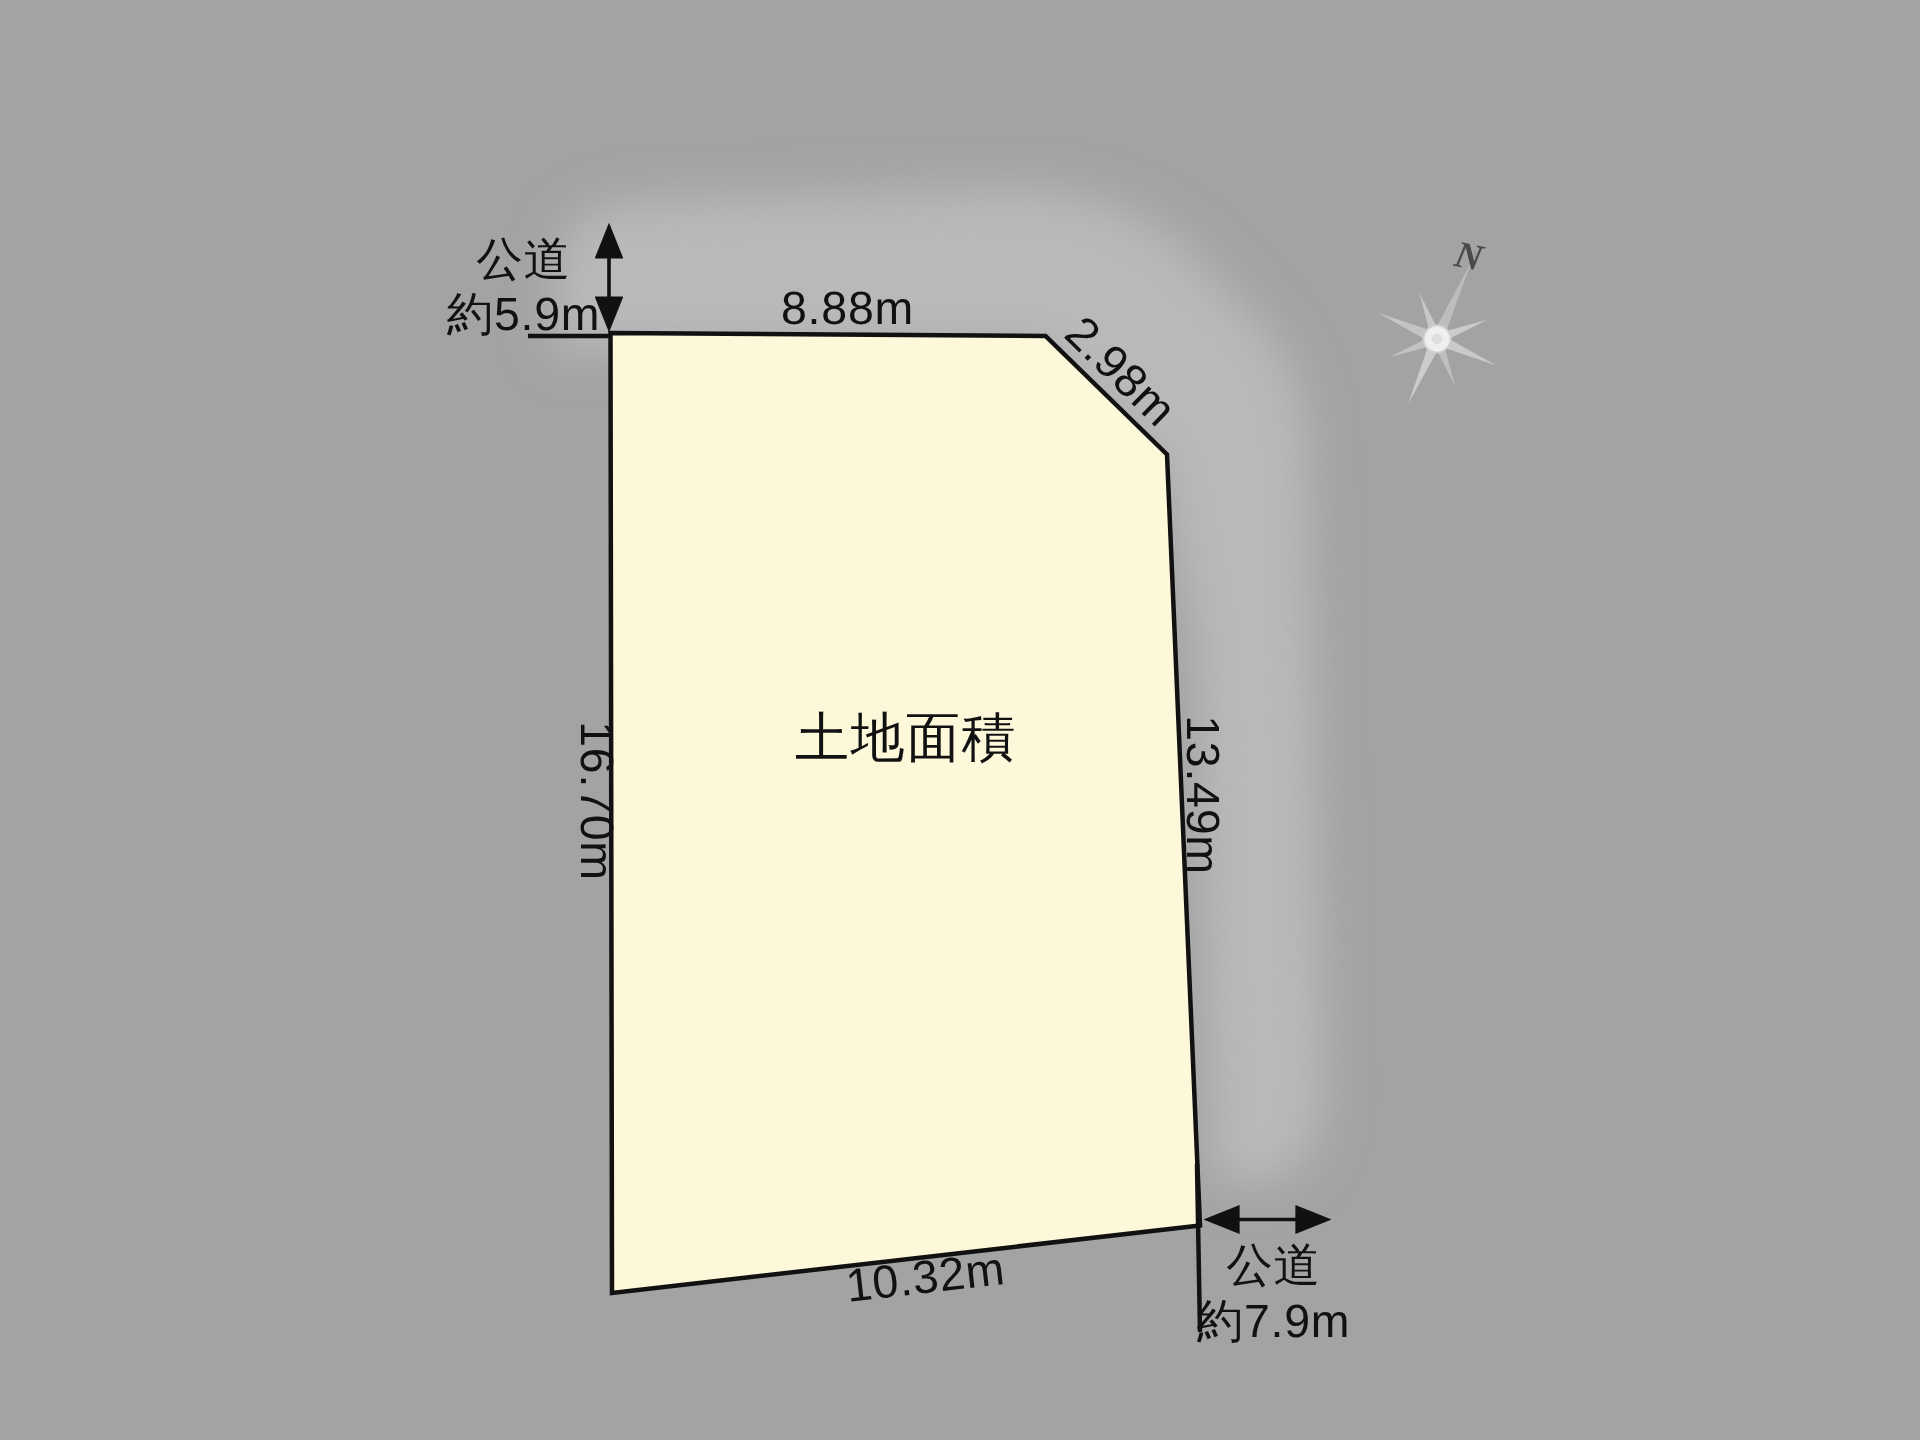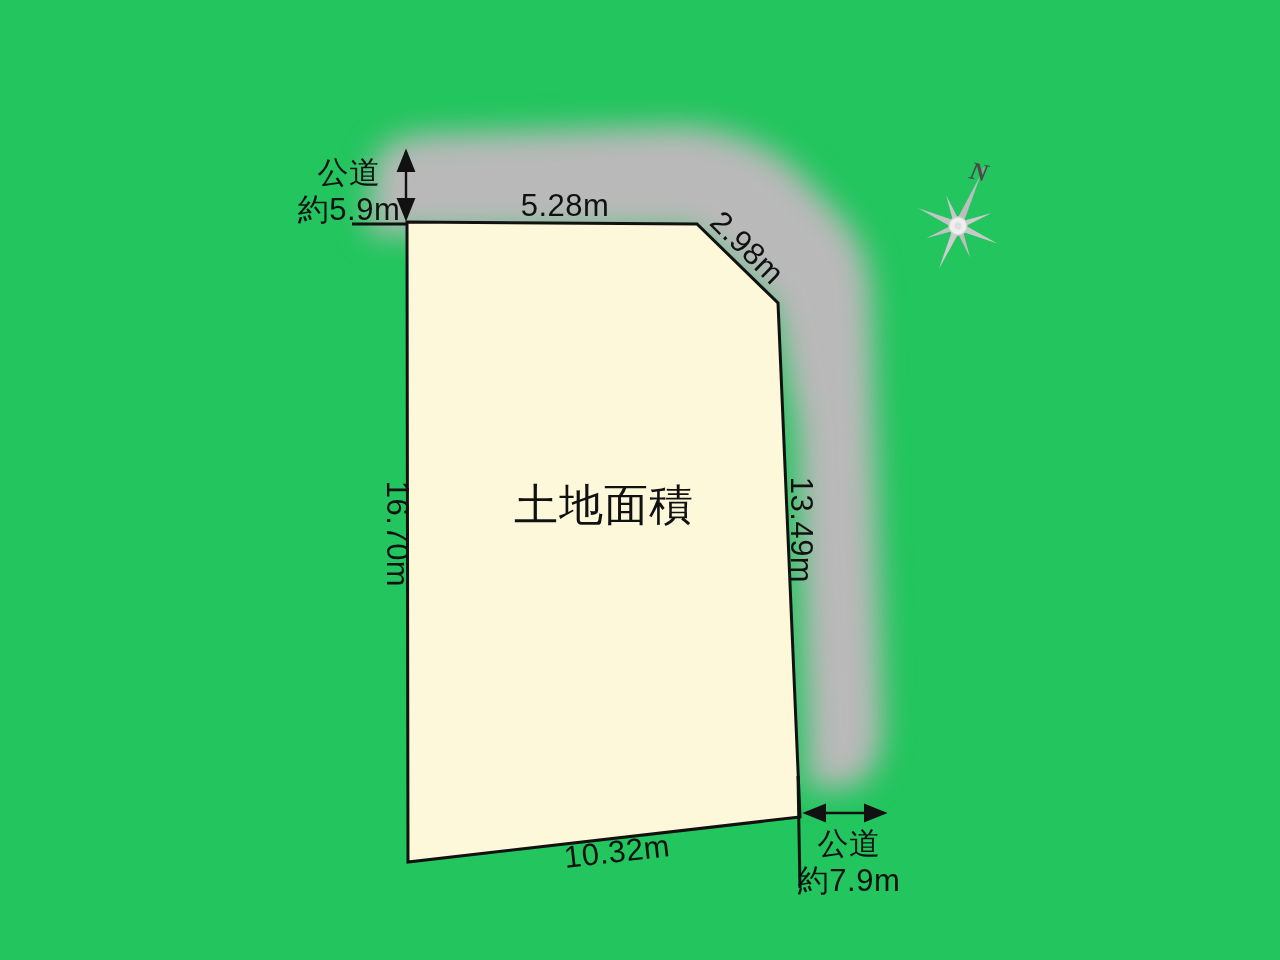--- a/index.html
+++ b/index.html
@@ -1,33 +1,33 @@
 <!DOCTYPE html>
 <html><head>
 <meta charset="utf-8">
 <style>
   html,body{margin:0;padding:0;background:#ffffff;}
   .stage{
-    position:relative;width:1280px;height:960px;overflow:hidden;background:#22c55e;
+    position:relative;width:1280px;height:960px;overflow:hidden;background:#a3a3a3;
     font-family:"Liberation Sans","DejaVu Sans",sans-serif;color:#111;
   }
   svg.diagram{position:absolute;left:0;top:0;}
   .lbl{
     position:absolute;white-space:nowrap;color:#111;
     transform:translate(-50%,-50%);
     font-weight:500;letter-spacing:0.5px;
   }
   .dim{font-size:31px;}
   .rot90{transform:translate(-50%,-50%) rotate(90deg);}
   .rot44{transform:translate(-50%,-50%) rotate(44.5deg);}
   .rotneg6{transform:translate(-50%,-50%) rotate(-6.5deg);}
   .road-label{font-size:31px;line-height:37px;text-align:center;}
   .area-block{
-    position:absolute;left:604px;top:505px;transform:translate(-50%,-50%);
-    text-align:center;font-size:44px;line-height:58px;font-weight:500;
+    position:absolute;left:604px;top:492px;transform:translate(-50%,-50%);
+    text-align:center;font-size:36px;line-height:58px;font-weight:500;
     letter-spacing:1px;
   }
   .area-block sup{font-size:58%;vertical-align:super;line-height:0;}
   .north{
     position:absolute;transform:translate(-50%,-50%) rotate(12deg);
     font-family:"Liberation Serif","DejaVu Serif",serif;
     font-style:italic;font-size:25px;color:#4a4a4a;font-weight:600;
   }
 </style>
 </head>
@@ -76,21 +76,21 @@
       <circle r="9" fill="#efefef" stroke="#cfcfcf" stroke-width="1.2"></circle>
       <circle r="3.5" fill="#dedede"></circle>
     </g>
   </svg>
 
   <div class="lbl road-label" style="left:349px;top:191px;">
     <div>公道</div>
     <div>約5.9m</div>
   </div>
 
-  <div class="lbl dim" style="left:565px;top:206px;">5.28m</div>
+  <div class="lbl dim" style="left:565px;top:206px;">8.88m</div>
 
   <div class="lbl dim rot44" style="left:747px;top:248px;">2.98m</div>
 
   <div class="lbl dim rot90" style="left:397px;top:534px;">16.70m</div>
 
   <div class="lbl dim rot90" style="left:801px;top:530px;">13.49m</div>
 
   <div class="lbl dim rotneg6" style="left:617px;top:852px;">10.32m</div>
 
   <div class="lbl road-label" style="left:849px;top:862px;">

